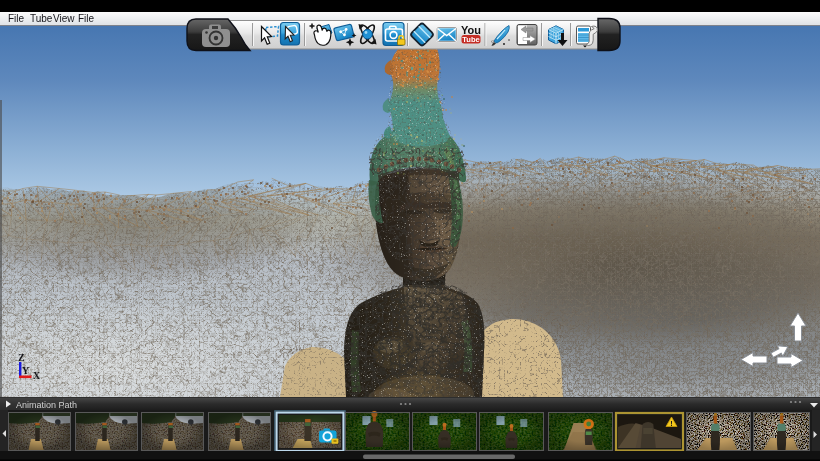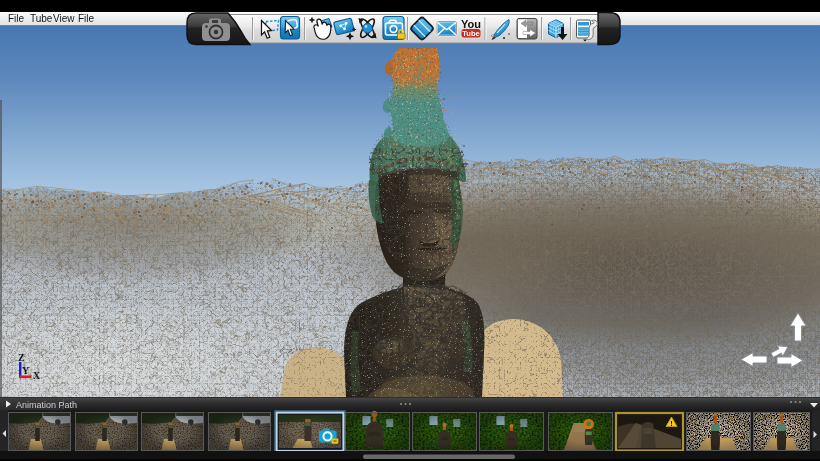--- a/index.html
+++ b/index.html
@@ -1,19 +1,19 @@
 <!DOCTYPE html>
 <html><head><meta charset="utf-8"><style>
 *{margin:0;padding:0;box-sizing:border-box}
 html,body{width:820px;height:461px;overflow:hidden;background:#000}
 body{font-family:"Liberation Sans",sans-serif;position:relative}
 #menu{position:absolute;left:0;top:12px;width:820px;height:14px;background:linear-gradient(#fbfbfb,#eceef0 55%,#dfe2e6);border-bottom:1px solid #7d828c;font-size:10px;color:#15151a;z-index:5}
 #menu span{position:absolute;top:1px}
 #vp{position:absolute;left:0;top:15px;width:820px;height:382px}
-#tbar{position:absolute;left:180px;top:8px;width:445px;height:40px;z-index:6}
+#tbar{position:absolute;left:180px;top:14px;width:445px;height:40px;z-index:6}
 #bot{position:absolute;left:0;top:397px;width:724px;height:64px}
 </style></head><body>
 <div id="menu">
     <span style="left:8px">File</span>
     <span style="left:30px">Tube</span>
     <span style="left:53px">View</span>
     <span style="left:78px">File</span>
   </div>
 <div id="vp">
 <svg width="820" height="382" viewBox="0 15 820 382">

